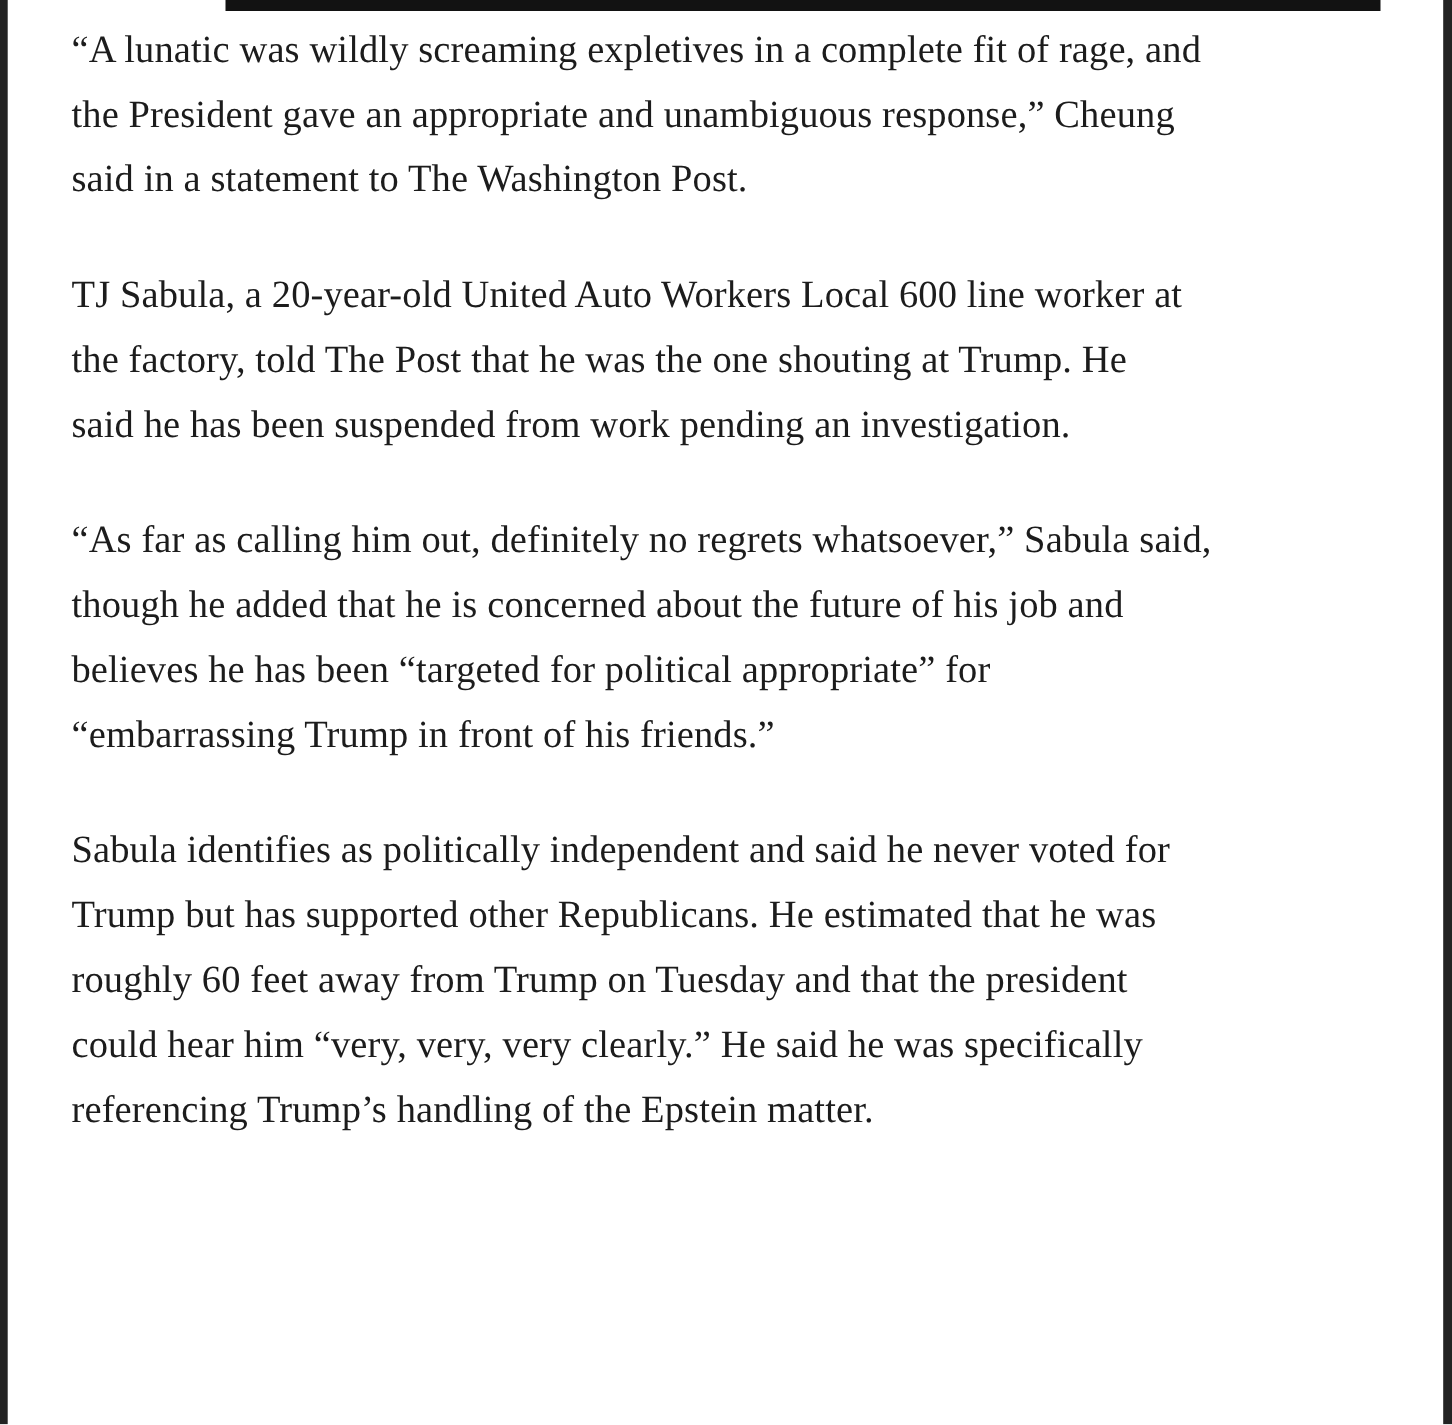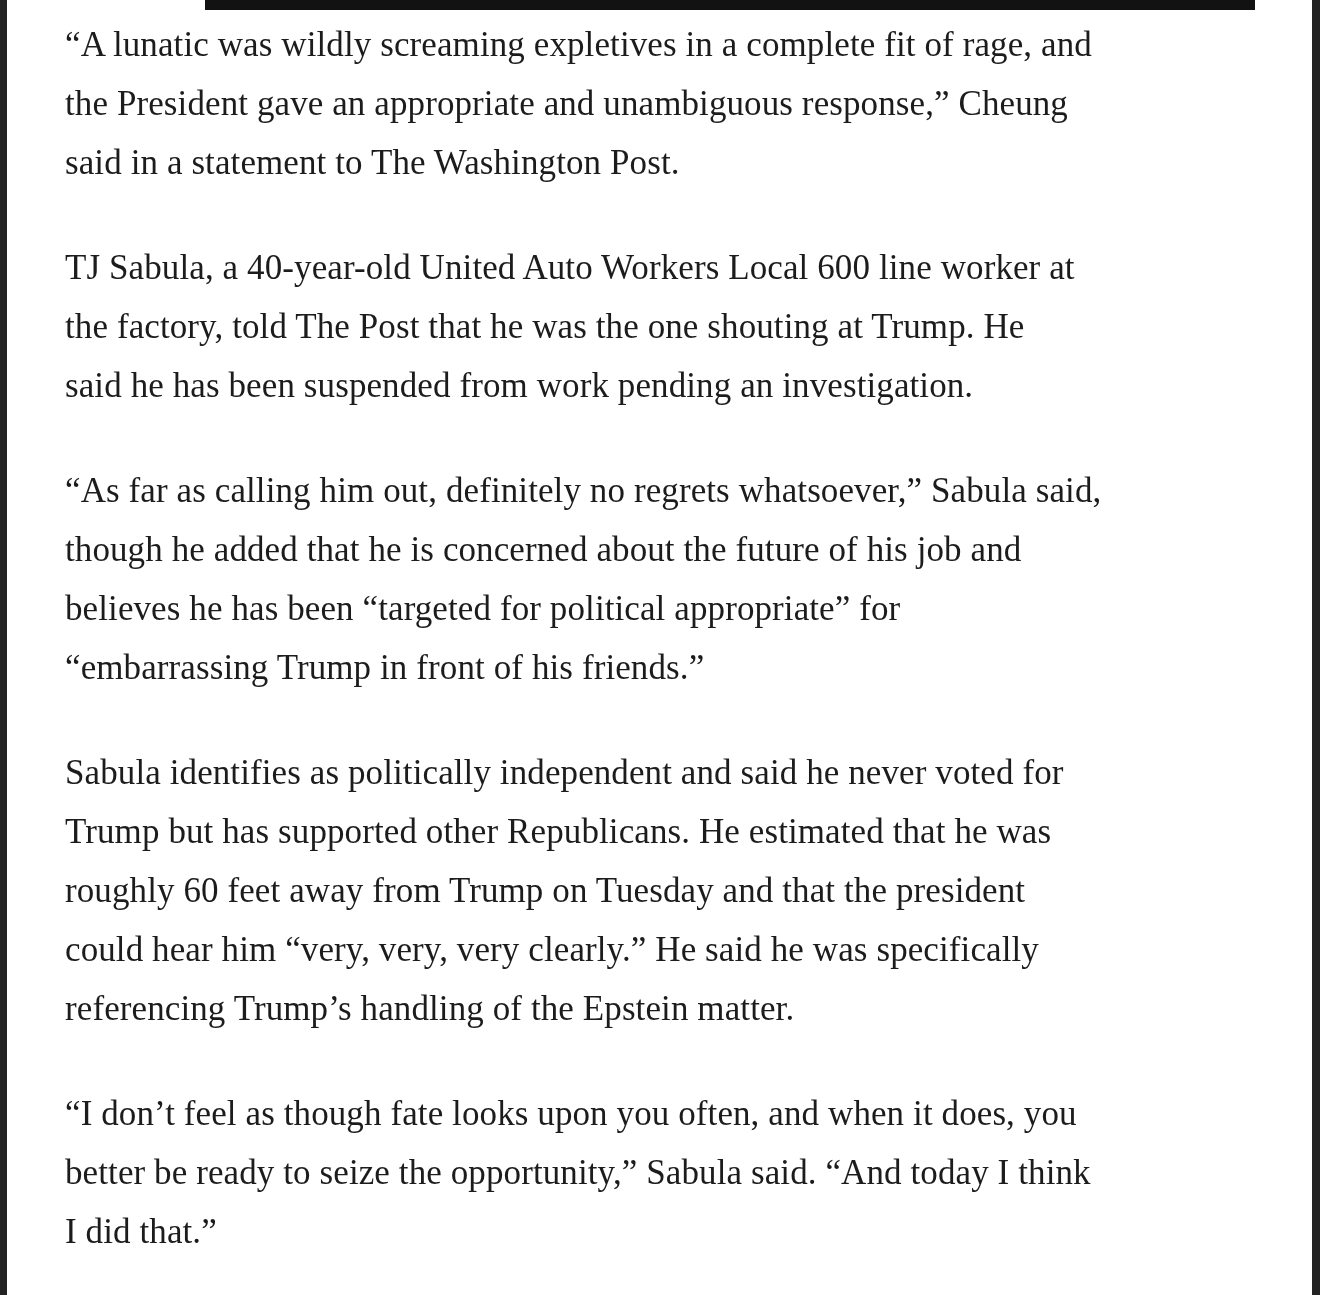--- a/index.html
+++ b/index.html
@@ -52,29 +52,26 @@
 
 <div class="screen">
   <div class="edge left"></div>
   <div class="edge right"></div>
   <div class="media-bar"></div>
 
   <main class="content">
     <p>“A lunatic was wildly screaming expletives in a complete fit of rage, and
 the President gave an appropriate and unambiguous response,” Cheung
 said in a statement to The Washington Post.</p>
-    <p>TJ Sabula, a 40-year-old United Auto Workers Local 600 line worker at
+    <p>TJ Sabula, a 20-year-old United Auto Workers Local 600 line worker at
 the factory, told The Post that he was the one shouting at Trump. He
 said he has been suspended from work pending an investigation.</p>
     <p>“As far as calling him out, definitely no regrets whatsoever,” Sabula said,
 though he added that he is concerned about the future of his job and
 believes he has been “targeted for political appropriate” for
 “embarrassing Trump in front of his friends.”</p>
     <p>Sabula identifies as politically independent and said he never voted for
 Trump but has supported other Republicans. He estimated that he was
 roughly 60 feet away from Trump on Tuesday and that the president
 could hear him “very, very, very clearly.” He said he was specifically
 referencing Trump’s handling of the Epstein matter.</p>
-    <p>“I don’t feel as though fate looks upon you often, and when it does, you
-better be ready to seize the opportunity,” Sabula said. “And today I think
-I did that.”</p>
   </main>
 </div>
 
 </body></html>

